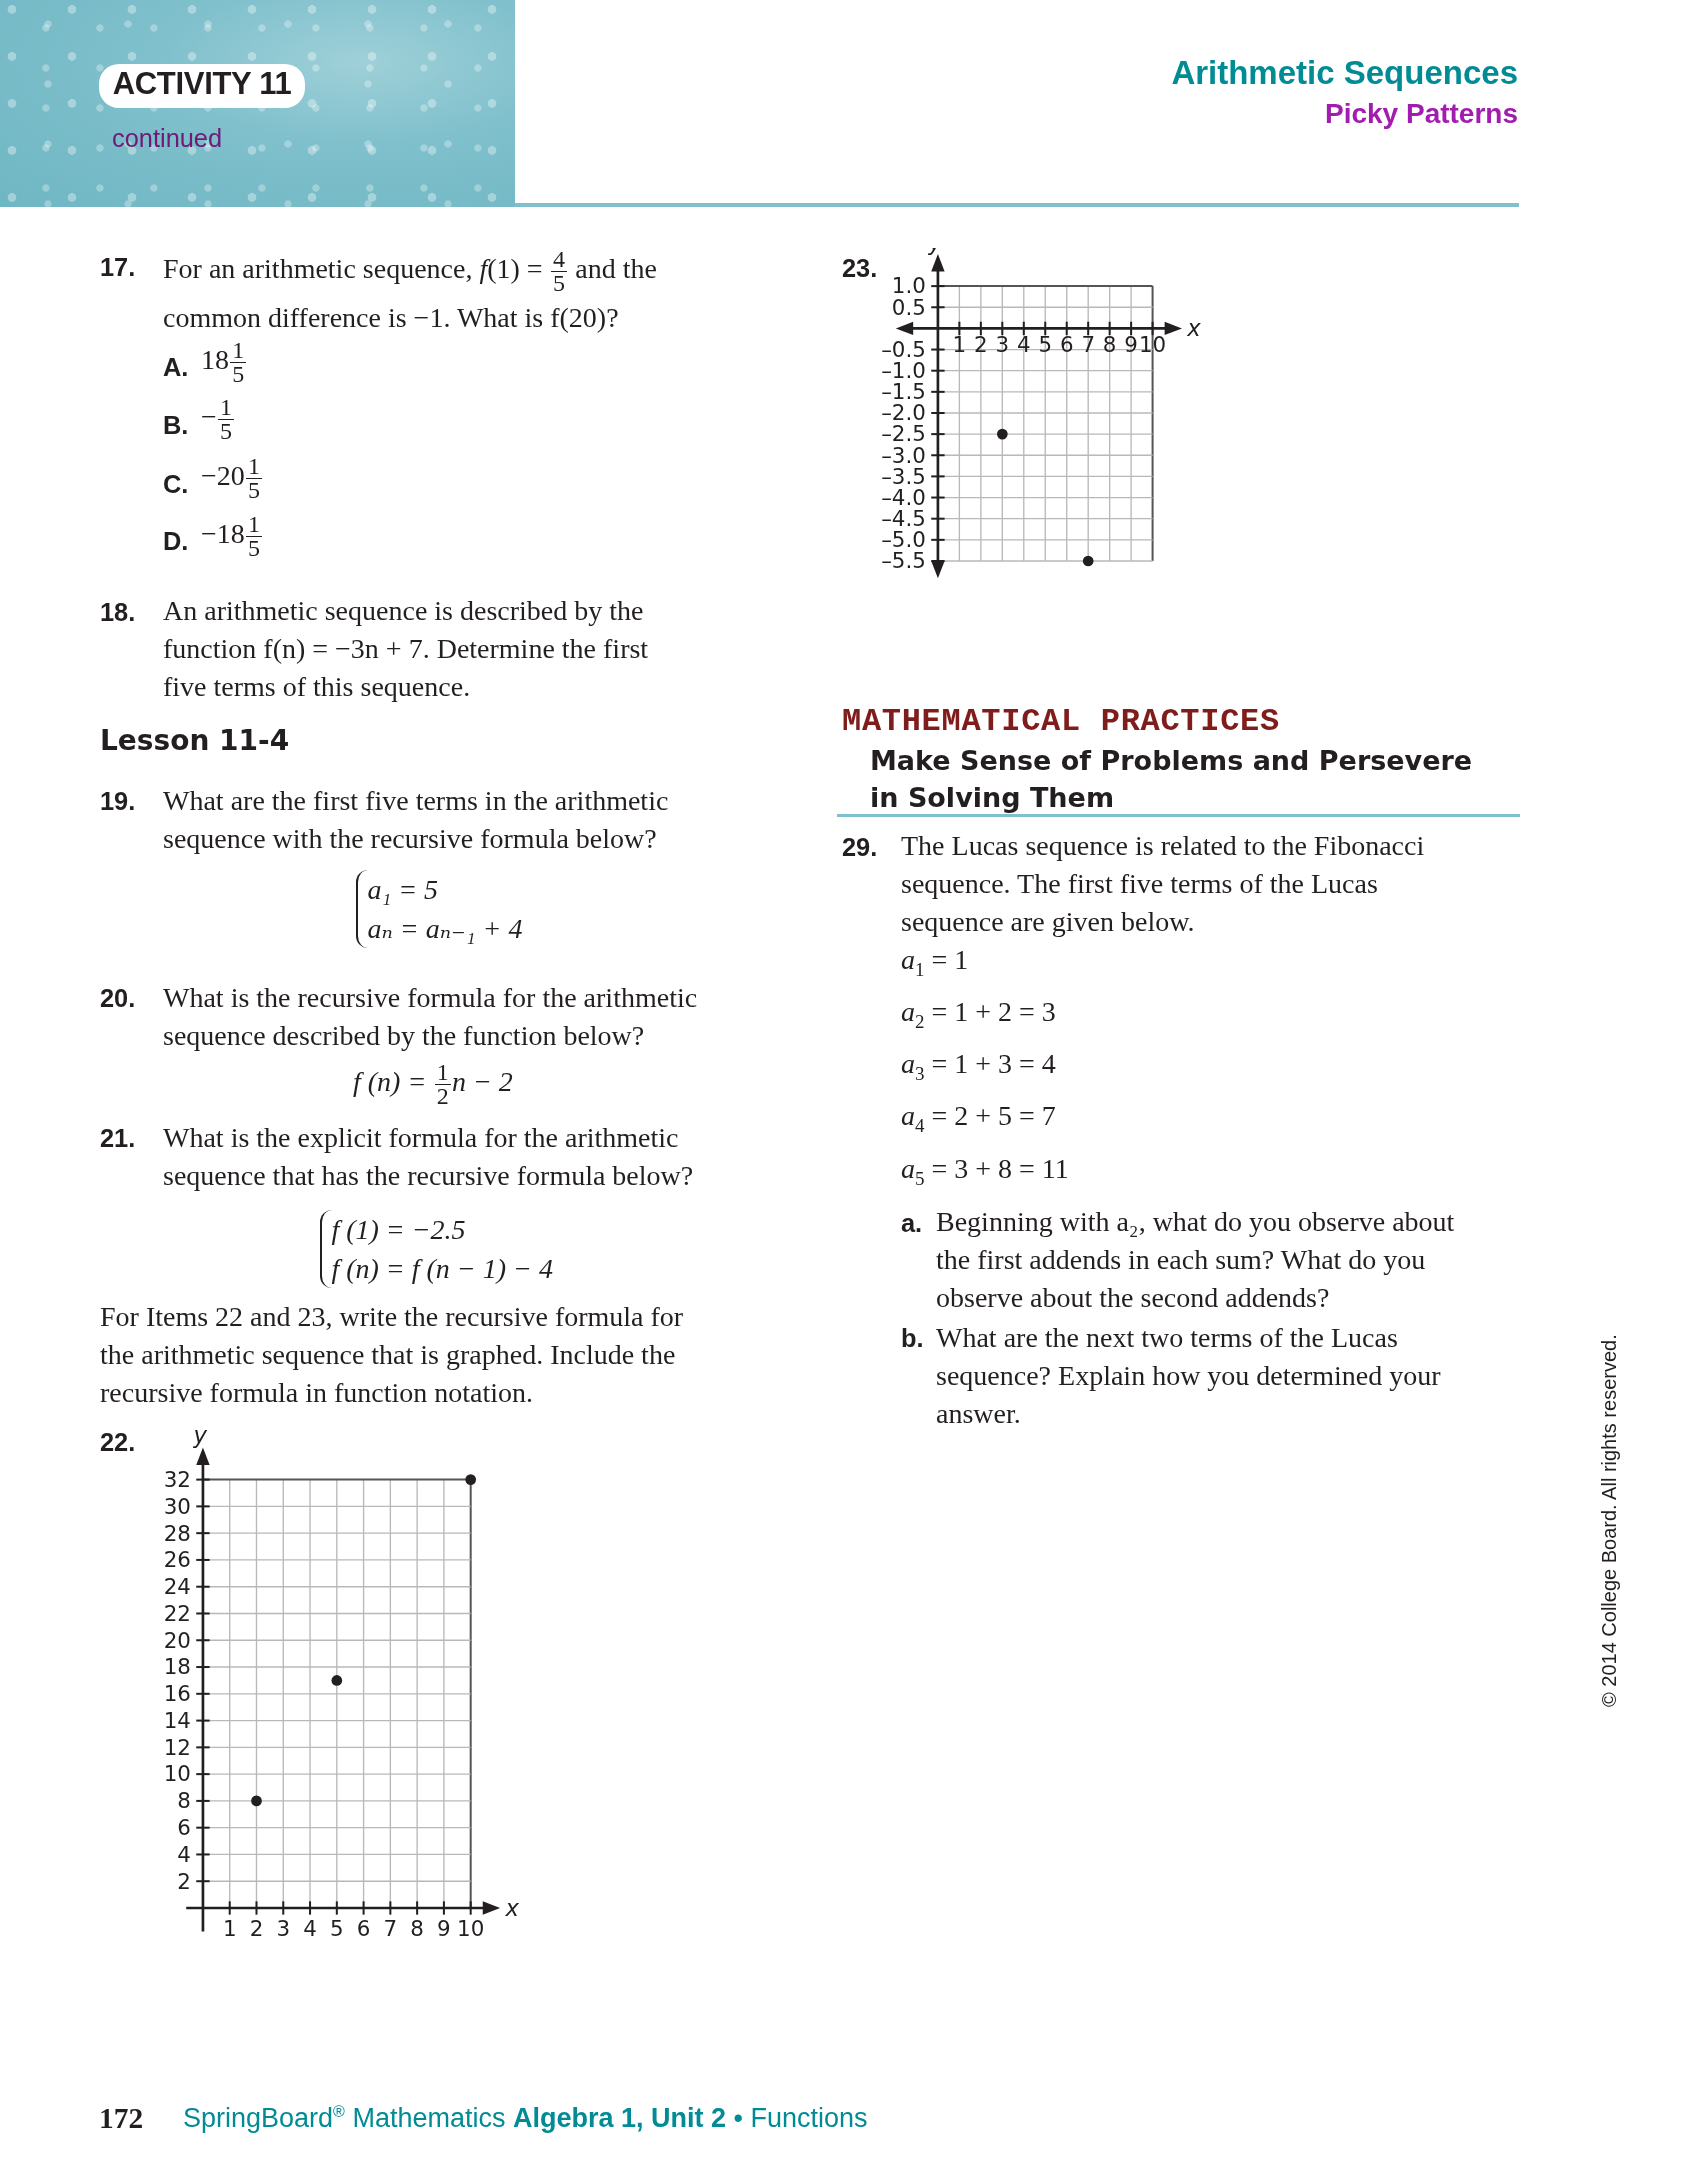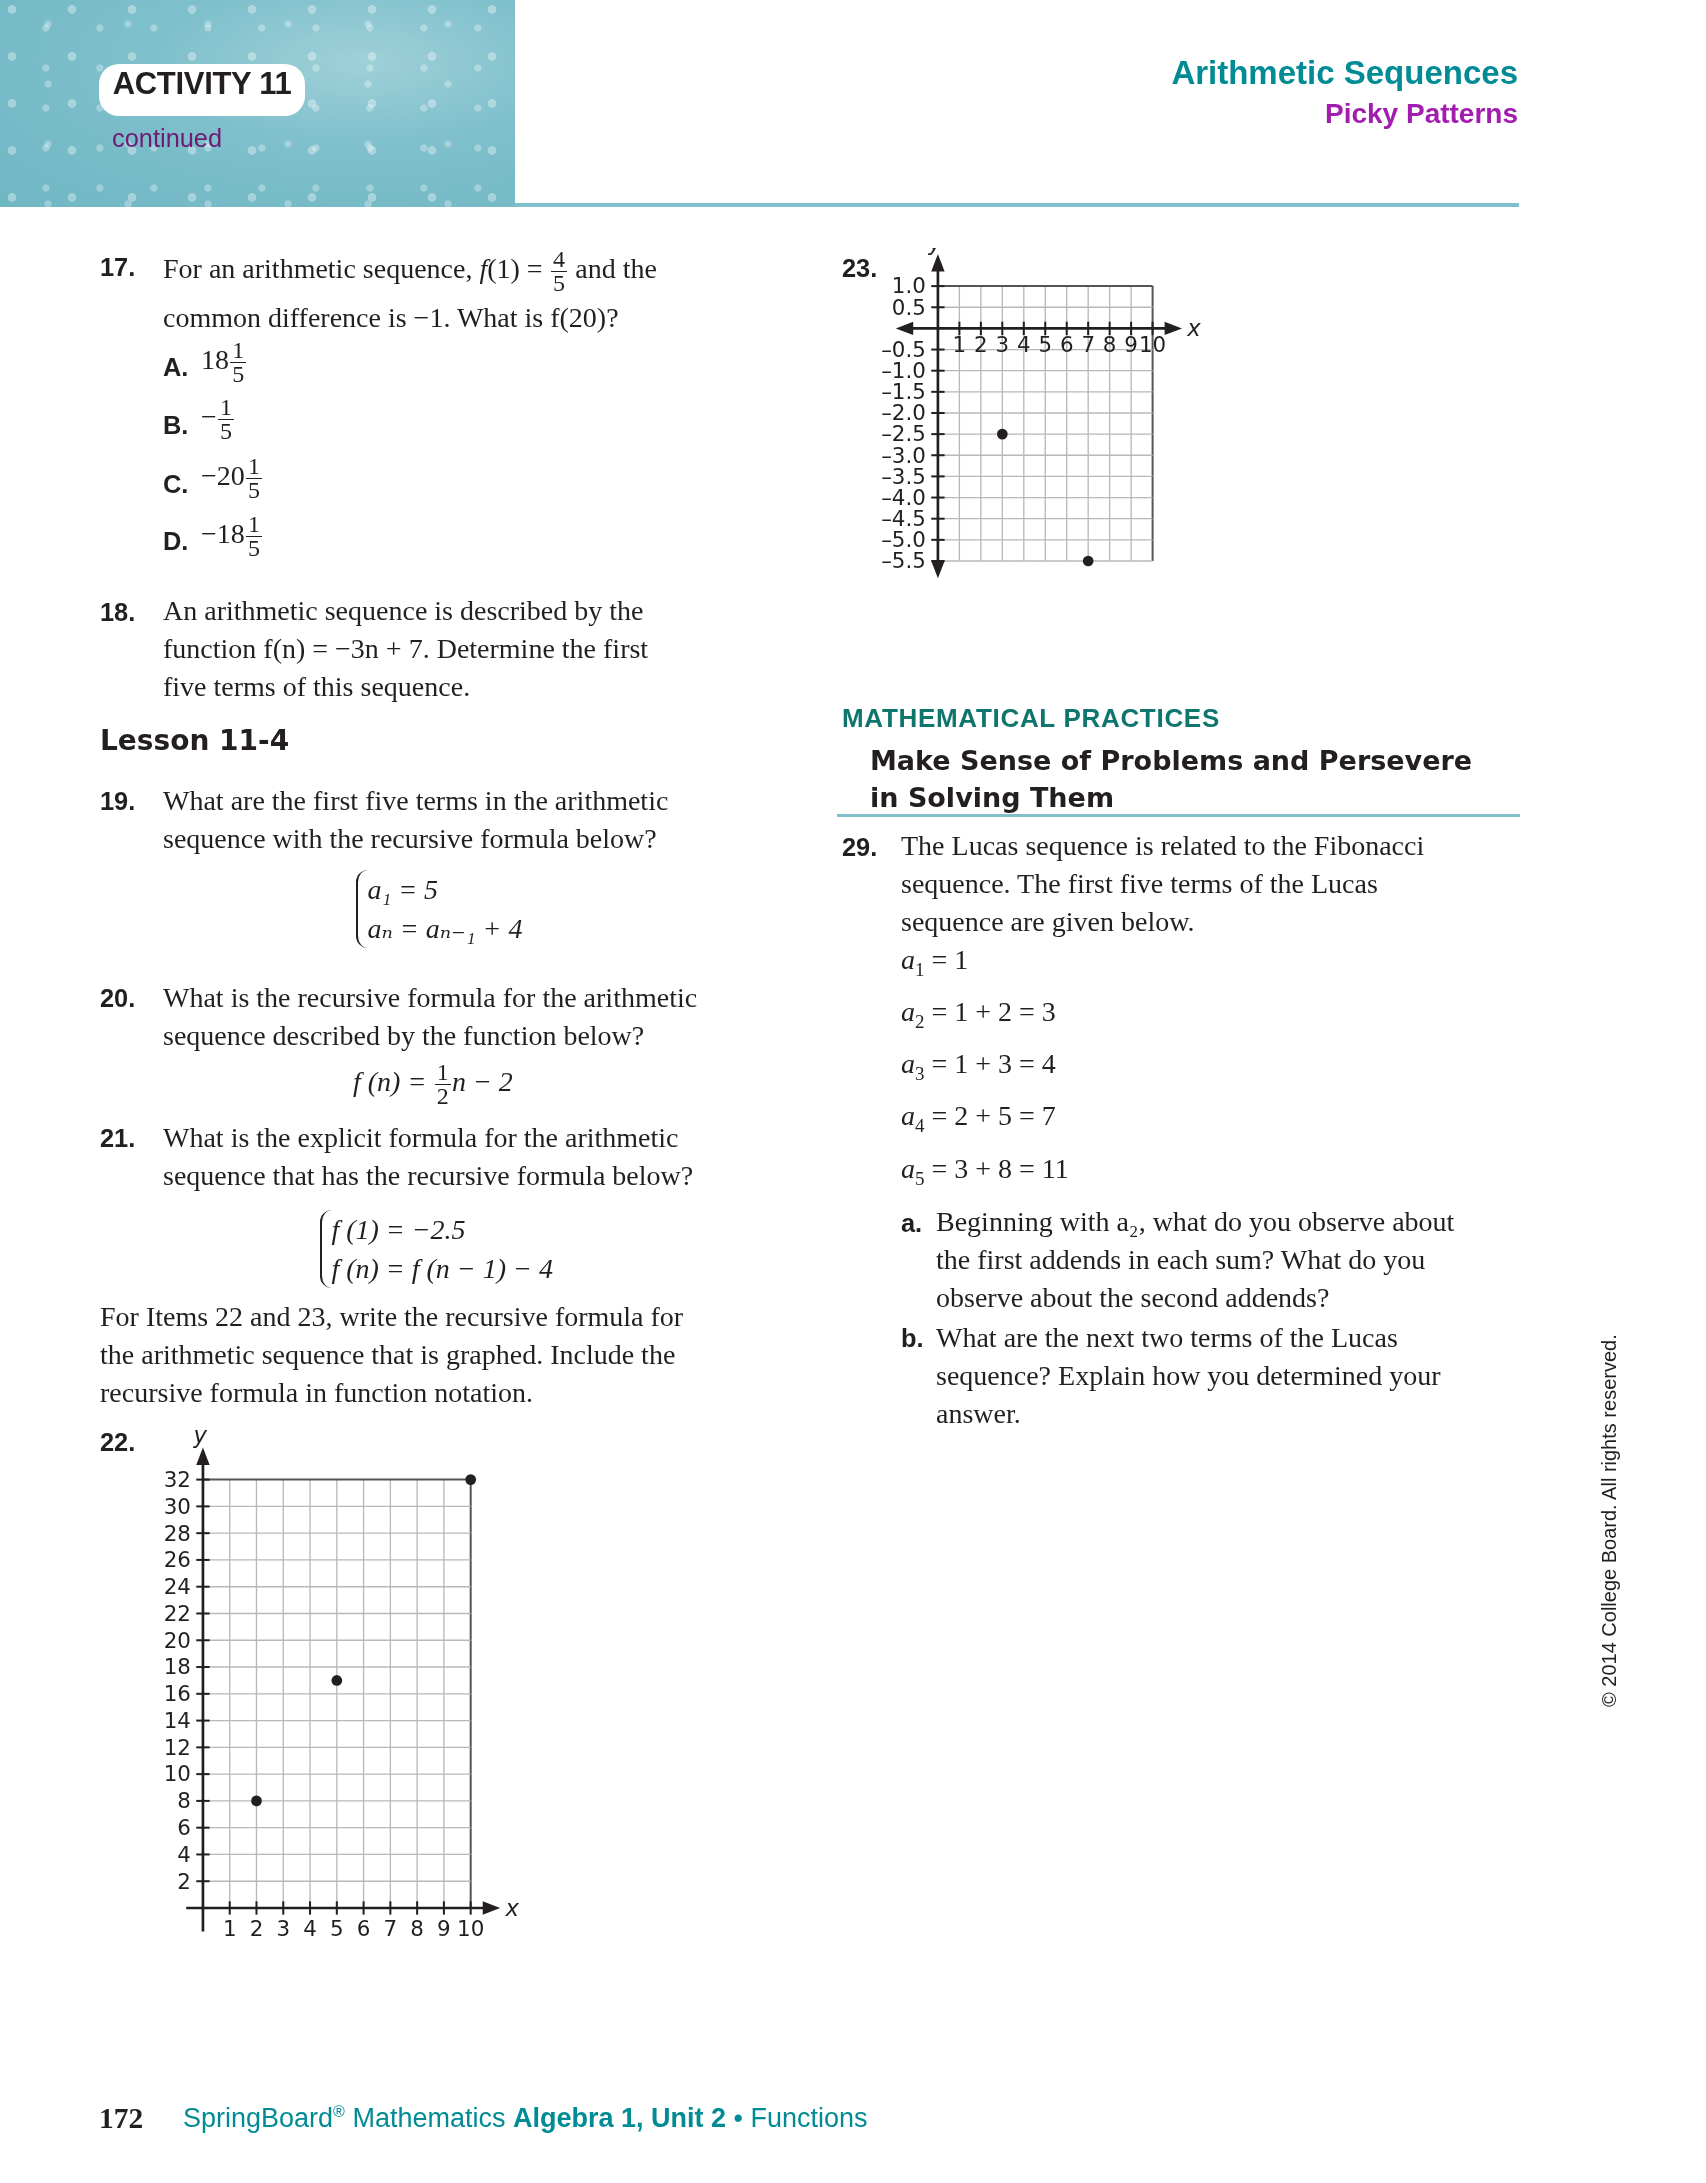--- a/index.html
+++ b/index.html
@@ -15,21 +15,21 @@
   .banner-dots {
     left: 0; top: 0; width: 515px; height: 207px;
     background-image:
       radial-gradient(circle at 20% 20%, rgba(255,255,255,0.35) 0 4px, transparent 4.7px),
       radial-gradient(circle at 60% 40%, rgba(255,255,255,0.3) 0 3.3px, transparent 4px),
       radial-gradient(circle at 85% 70%, rgba(255,255,255,0.3) 0 3.3px, transparent 4px);
     background-size: 60px 47px, 80px 60px, 54px 40px;
   }
   .header-rule { left: 515px; top: 203px; width: 1004px; height: 4px; background: #7fc0cc; }
   .activity-pill {
-    left: 99px; top: 64px; width: 206px; height: 52px; background: #fff; border-radius: 20px;
+    left: 99px; top: 64px; width: 206px; height: 44px; background: #fff; border-radius: 20px;
     font-family: "Liberation Sans", "DejaVu Sans", sans-serif; font-weight: bold; font-size: 31px;
     line-height: 40px; text-align: center; color: #231f20; letter-spacing: -0.3px;
   }
   .continued {
     left: 112px; top: 124px; font-family: "Liberation Sans", "DejaVu Sans", sans-serif;
     font-size: 25.4px; color: #701a75;
   }
   .title-main {
     right: 189px; top: 54px; font-family: "Liberation Sans", "DejaVu Sans", sans-serif;
     font-weight: bold; font-size: 33px; color: #008b95; text-align: right;
@@ -50,22 +50,22 @@
   .frac .n { border-bottom: 1.3px solid #231f20; padding: 0 2px; }
   .math { font-size: 28px; position: absolute; white-space: nowrap; }
   .it { font-style: italic; }
   sub { font-size: 19px; }
   .brace-sys { position: absolute; border-left: 2px solid #231f20; border-radius: 12px 0 0 12px; padding-left: 9.4px; }
   .brace-sys div { font-size: 28px; line-height: 39px; white-space: nowrap; }
   .lesson {
     left: 100px; top: 724px; font-family: "DejaVu Sans", sans-serif; font-weight: bold; font-size: 28px;
   }
   .mp-title {
-    left: 842px; top: 703px; font-family: Liberation Sans, sans-serif; font-weight: bold;
-    font-size: 26px; color: #0f766e; letter-spacing: 0.7px;
+    left: 842px; top: 703px; font-family: Liberation Mono, monospace; font-weight: bold;
+    font-size: 32px; color: #7f1d1d; letter-spacing: 0.7px;
   }
   .mp-sub {
     left: 842px; top: 742px; font-family: "DejaVu Sans", sans-serif; font-weight: bold; font-size: 27px;
     line-height: 37px; color: #231f20; margin-left: 28px;
   }
   .mp-rule { left: 837px; top: 814px; width: 683px; height: 2.7px; background: #7fc0cc; }
   .footer-num { left: 99px; top: 2102px; font-weight: bold; font-size: 29.4px; }
   .footer-text {
     left: 183px; top: 2103px; font-family: "Liberation Sans", "DejaVu Sans", sans-serif; font-size: 27px; color: #008b95;
   }

